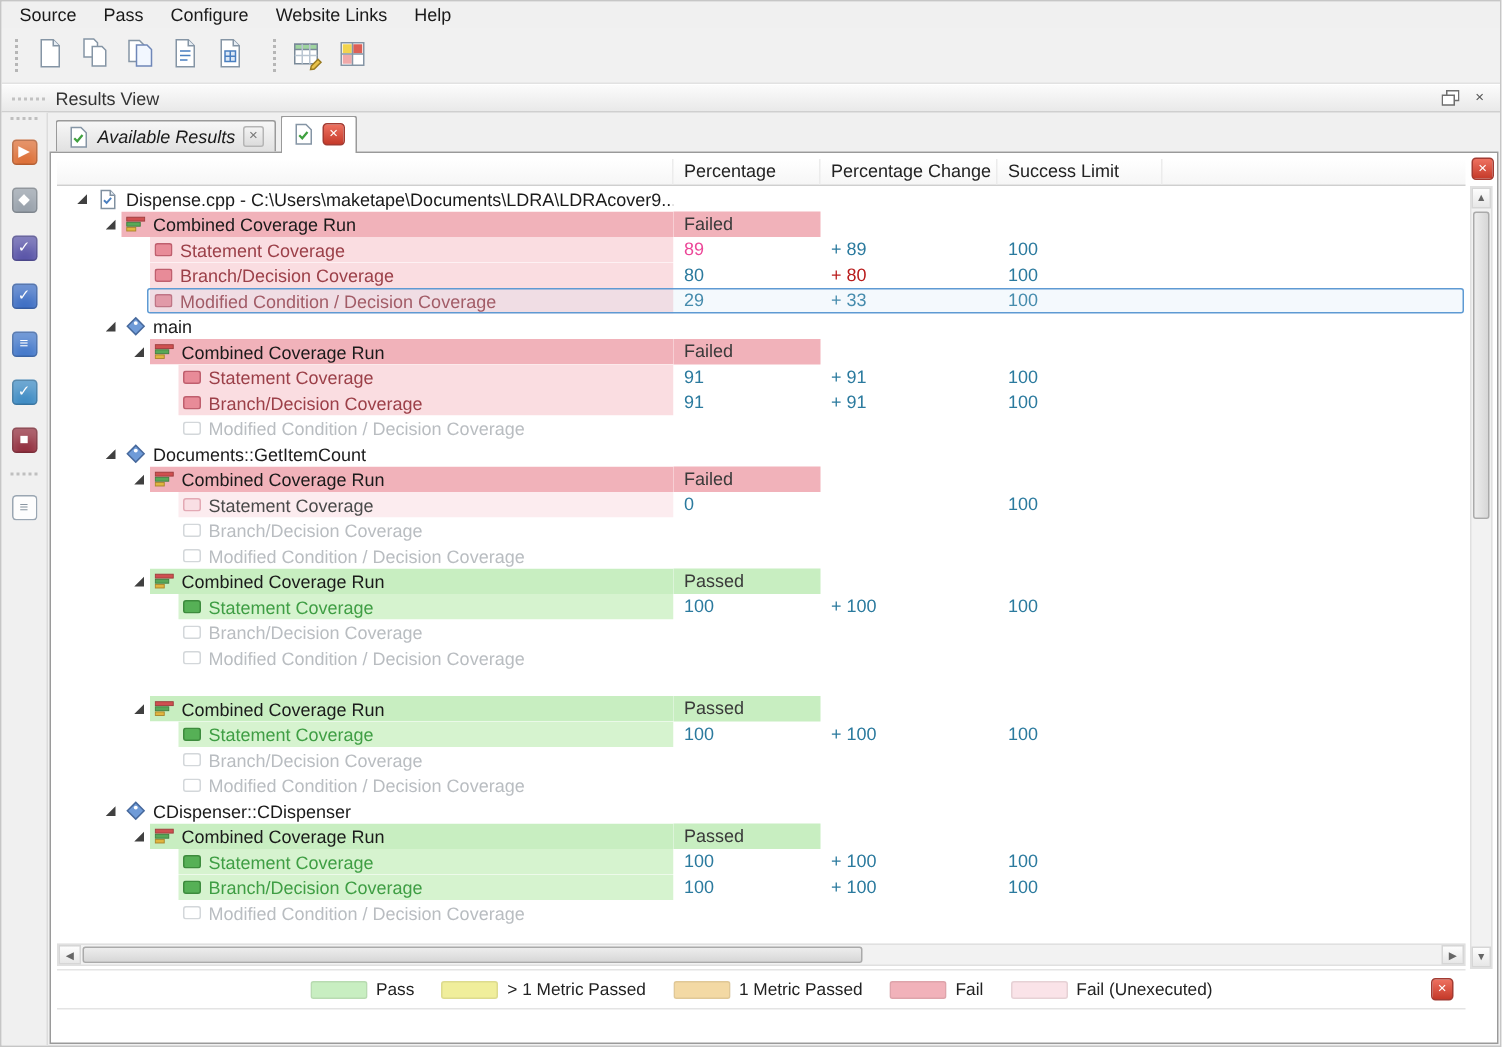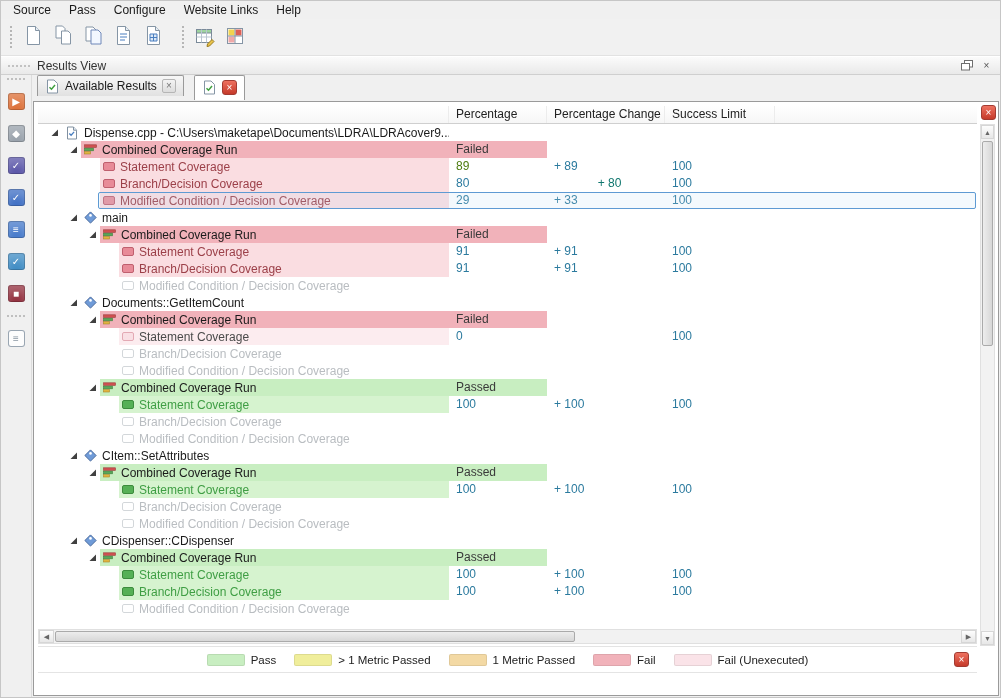--- a/index.html
+++ b/index.html
@@ -30,21 +30,21 @@
   .main{position:absolute;top:74px;left:0;right:0;bottom:0;display:flex;}
   .strip{width:31px;background:#f0f0f0;border-right:1px solid #dcdcdc;display:flex;
          flex-direction:column;align-items:center;padding-top:3px;gap:11px;}
   .strip-sep{width:18px;height:0;border-top:2px dotted #bfbfbf;}
   .sbtn2{width:21px;height:21px;display:flex;align-items:center;justify-content:center;border-radius:2px;}
   .sicon{width:17px;height:17px;border-radius:3px;display:flex;align-items:center;justify-content:center;
          color:#fff;font-size:10px;line-height:1;box-shadow:inset 0 0 0 1px rgba(0,0,0,0.18), inset 0 8px 8px rgba(255,255,255,0.25);}
   .content{flex:1;position:relative;}
 
   
-  .tabbar{height:26px;display:flex;padding-left:5px;gap:10px;position:relative;z-index:5;}
+  .tabbar{height:26px;display:flex;align-items:flex-end;padding-left:5px;gap:3px;position:relative;z-index:5;font-style:italic;}
   .tab{display:flex;align-items:center;gap:5px;padding:0 7px;border:1px solid #9a9a9a;border-bottom:none;
        border-radius:2px 2px 0 0;height:21px;background:linear-gradient(#f7f7f7,#e1e1e1);white-space:nowrap;}
   .tab.active{height:25px;background:#fff;margin-bottom:-1px;padding-bottom:1px;}
   .tab-icon{display:flex;align-items:center;}
   .close-gray{width:14px;height:14px;border:1px solid #b5b5b5;background:linear-gradient(#f3f3f3,#dcdcdc);
         color:#777;font-size:10px;line-height:1;display:flex;align-items:center;justify-content:center;border-radius:2px;}
   .close-red{width:15px;height:15px;border:1px solid #a23b32;background:linear-gradient(#ee7160,#c53a2a);
         color:#fff;font-size:10px;line-height:1;display:flex;align-items:center;justify-content:center;border-radius:3px;}
 
   
@@ -290,40 +290,40 @@
                   <div class="arrow"></div>
                   <div class="hl" style="background: rgb(250, 221, 225);">
                     <div class="ticon">
                       <svg width="12" height="9" viewBox="0 0 12 9">
                         <rect x="0.5" y="0.5" width="11" height="8" rx="1.5" fill="#e88b98" stroke="#bf5f6e"></rect>
                       </svg>
                     </div>
                     <div class="tlabel" style="color: rgb(156, 64, 73);">Statement Coverage</div>
                   </div>
                 </div>
-                <div class="vcell" style="color: #4d7c0f;">89</div>
+                <div class="vcell" style="color: #ec4899;">89</div>
                 <div class="vcell" style="color: rgb(43, 122, 158);">+ 89</div>
                 <div class="vcell" style="color: rgb(43, 122, 158);">100</div>
                 <div class="vcell"></div>
               </div>
               <div class="trow">
                 <div class="tcell">
                   <div class="indent" style="flex: 0 0 47px;"></div>
                   <div class="arrow"></div>
                   <div class="hl" style="background: rgb(250, 221, 225);">
                     <div class="ticon">
                       <svg width="12" height="9" viewBox="0 0 12 9">
                         <rect x="0.5" y="0.5" width="11" height="8" rx="1.5" fill="#e88b98" stroke="#bf5f6e"></rect>
                       </svg>
                     </div>
                     <div class="tlabel" style="color: rgb(156, 64, 73);">Branch/Decision Coverage</div>
                   </div>
                 </div>
                 <div class="vcell" style="color: rgb(43, 122, 158);">80</div>
-                <div class="vcell" style="color: #0f766e; text-align: center;">+ 80</div>
+                <div class="vcell" style="color: #b91c1c;">+ 80</div>
                 <div class="vcell" style="color: rgb(43, 122, 158);">100</div>
                 <div class="vcell"></div>
               </div>
               <div class="trow">
                 <div class="tcell">
                   <div class="indent" style="flex: 0 0 47px;"></div>
                   <div class="arrow"></div>
                   <div class="hl" style="background: rgb(250, 221, 225);">
                     <div class="ticon">
                       <svg width="12" height="9" viewBox="0 0 12 9">
@@ -613,37 +613,20 @@
                     </div>
                     <div class="tlabel" style="color: rgb(185, 189, 193);">Modified Condition / Decision Coverage</div>
                   </div>
                 </div>
                 <div class="vcell" style="color: rgb(43, 122, 158);"></div>
                 <div class="vcell" style="color: rgb(43, 122, 158);"></div>
                 <div class="vcell" style="color: rgb(43, 122, 158);"></div>
                 <div class="vcell"></div>
               </div>
               <div class="trow">
-                <div class="tcell">
-                  <div class="indent" style="flex: 0 0 28px;"></div>
-                  <div class="arrow">
-                    <svg width="9" height="9" viewBox="0 0 9 9">
-                      <polygon points="8,1.5 8,8 1.5,8" fill="#404040"></polygon>
-                    </svg>
-                  </div>
-                  <div class="hl">
-                    <div class="ticon">
-                      <svg width="13" height="13" viewBox="0 0 13 13">
-                        <path d="M6.5 0.9 12.1 6.5 6.5 12.1 0.9 6.5z" fill="#6f9bd8" stroke="#47699c"></path>
-                        <circle cx="6.5" cy="4.4" r="1.3" fill="#fff"></circle>
-                      </svg>
-                    </div>
-                    <div class="tlabel" style="color: rgb(26, 26, 26);">CItem::SetAttributes</div>
-                  </div>
-                </div>
                 <div class="vcell" style="color: rgb(43, 122, 158);"></div>
                 <div class="vcell" style="color: rgb(43, 122, 158);"></div>
                 <div class="vcell" style="color: rgb(43, 122, 158);"></div>
                 <div class="vcell"></div>
               </div>
               <div class="trow">
                 <div class="tcell">
                   <div class="indent" style="flex: 0 0 47px;"></div>
                   <div class="arrow">
                     <svg width="9" height="9" viewBox="0 0 9 9">

